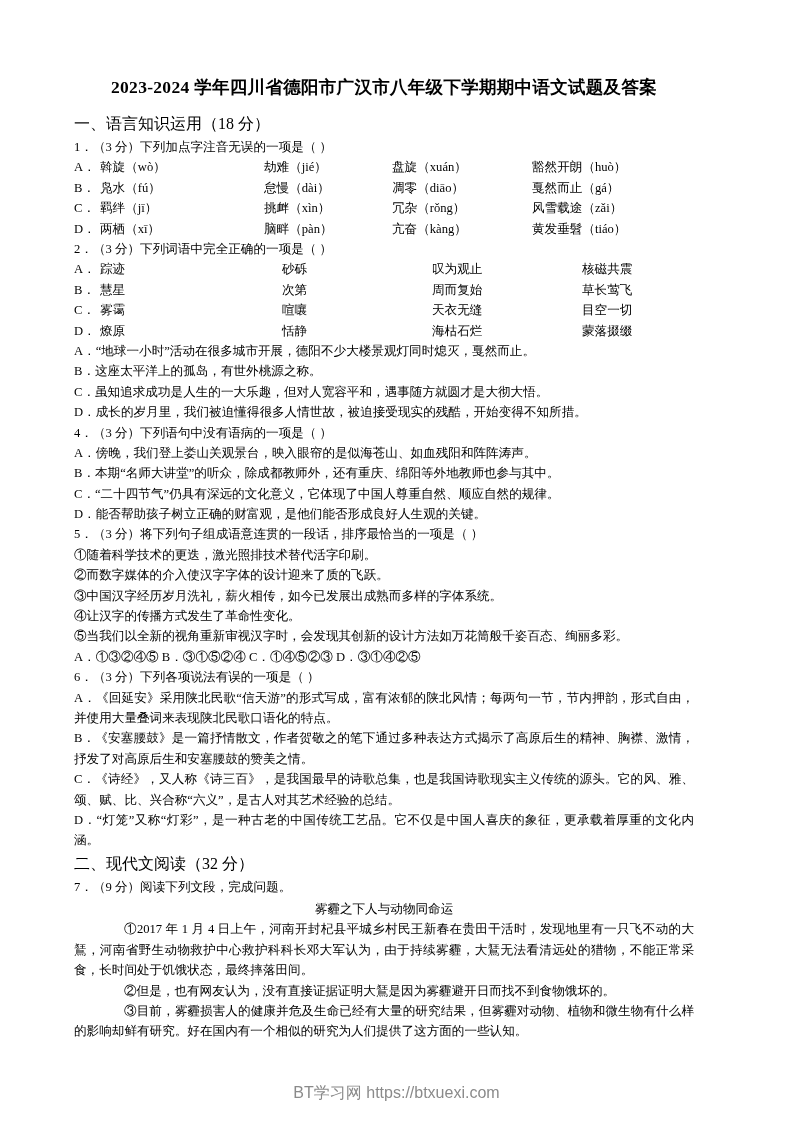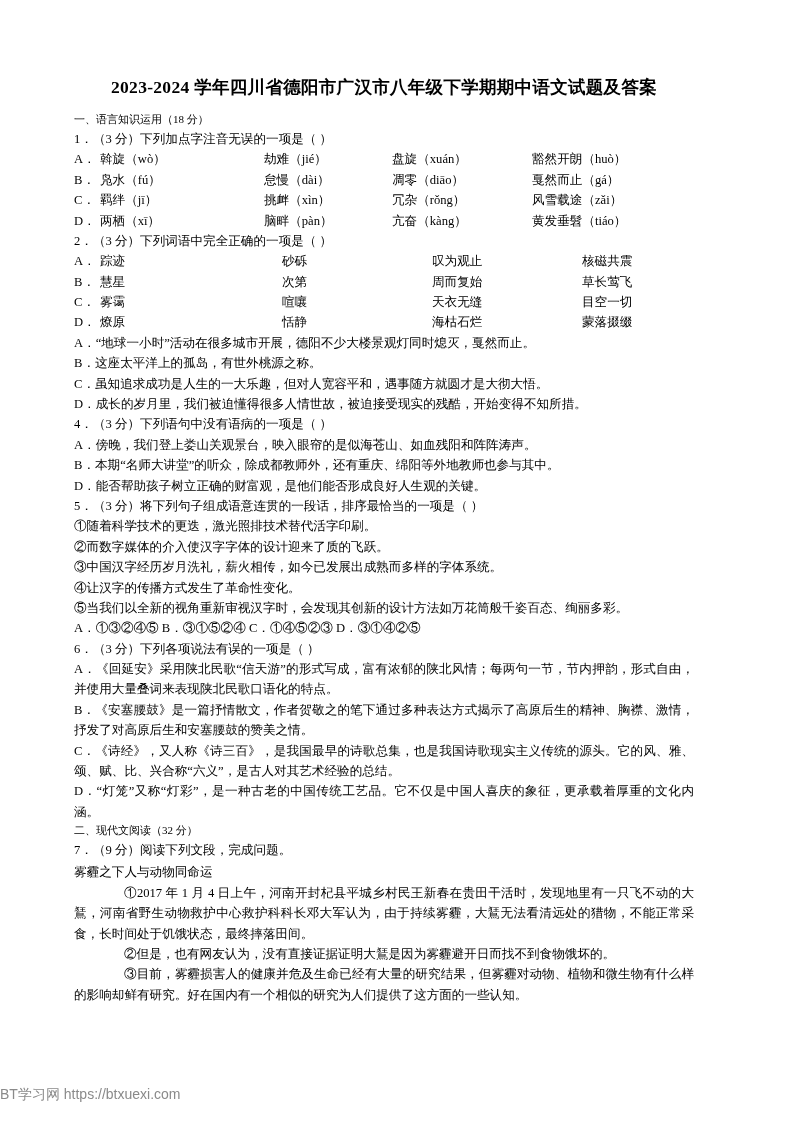--- a/index.html
+++ b/index.html
@@ -25,21 +25,21 @@
   }
   .doc-title {
     font-size: 17.5px;
     font-weight: bold;
     text-align: center;
     line-height: 1.55;
     margin: 0 0 10px 0;
     letter-spacing: 0.3px;
   }
   .sec-head {
-    font-size: 11px;
+    font-size: 16px;
     line-height: 1.62;
     margin: 0;
   }
   p {
     margin: 0;
     font-size: 12.6px;
     line-height: 1.62;
     text-align: justify;
   }
   .q-line { white-space: nowrap; }
@@ -54,31 +54,32 @@
   .c2 { width: 150px; flex: none; margin-left: 32px; }
   .c3 { width: 150px; flex: none; }
   .c4 { flex: none; }
   .opt-row.w2 .c1 { width: 132px; }
   .opt-row.w2 .c2 { width: 128px; }
   .opt-row.w2 .c3 { width: 140px; }
   .body-indent2 {
     text-indent: 50px;
   }
   .center-sub {
+    text-align: center;
     font-size: 12.6px;
     line-height: 1.62;
     margin: 2px 0 0 0;
   }
   .footer {
     position: absolute;
     left: 0;
     bottom: 18px;
     width: 100%;
-    text-align: left;
-    font-size: 14px;
+    text-align: center;
+    font-size: 16px;
     color: #8a8a8a;
     font-family: "Liberation Sans", sans-serif;
   }
 </style>
 </head>
 <body>
 
 <div class="page">
 
   <h1 class="doc-title">2023-2024 学年四川省德阳市广汉市八年级下学期期中语文试题及答案</h1>
@@ -146,20 +147,21 @@
   </div>
 
   <p>A．“地球一小时”活动在很多城市开展，德阳不少大楼景观灯同时熄灭，戛然而止。</p>
   <p>B．这座太平洋上的孤岛，有世外桃源之称。</p>
   <p>C．虽知追求成功是人生的一大乐趣，但对人宽容平和，遇事随方就圆才是大彻大悟。</p>
   <p>D．成长的岁月里，我们被迫懂得很多人情世故，被迫接受现实的残酷，开始变得不知所措。</p>
 
   <p class="q-line">4．（3 分）下列语句中没有语病的一项是（      ）</p>
   <p>A．傍晚，我们登上娄山关观景台，映入眼帘的是似海苍山、如血残阳和阵阵涛声。</p>
   <p>B．本期“名师大讲堂”的听众，除成都教师外，还有重庆、绵阳等外地教师也参与其中。</p>
+  <p>C．“二十四节气”仍具有深远的文化意义，它体现了中国人尊重自然、顺应自然的规律。</p>
   <p>D．能否帮助孩子树立正确的财富观，是他们能否形成良好人生观的关键。</p>
 
   <p class="q-line">5．（3 分）将下列句子组成语意连贯的一段话，排序最恰当的一项是（      ）</p>
   <p>①随着科学技术的更迭，激光照排技术替代活字印刷。</p>
   <p>②而数字媒体的介入使汉字字体的设计迎来了质的飞跃。</p>
   <p>③中国汉字经历岁月洗礼，薪火相传，如今已发展出成熟而多样的字体系统。</p>
   <p>④让汉字的传播方式发生了革命性变化。</p>
   <p>⑤当我们以全新的视角重新审视汉字时，会发现其创新的设计方法如万花筒般千姿百态、绚丽多彩。</p>
   <p class="q-line">A．①③②④⑤  B．③①⑤②④  C．①④⑤②③  D．③①④②⑤</p>
 

